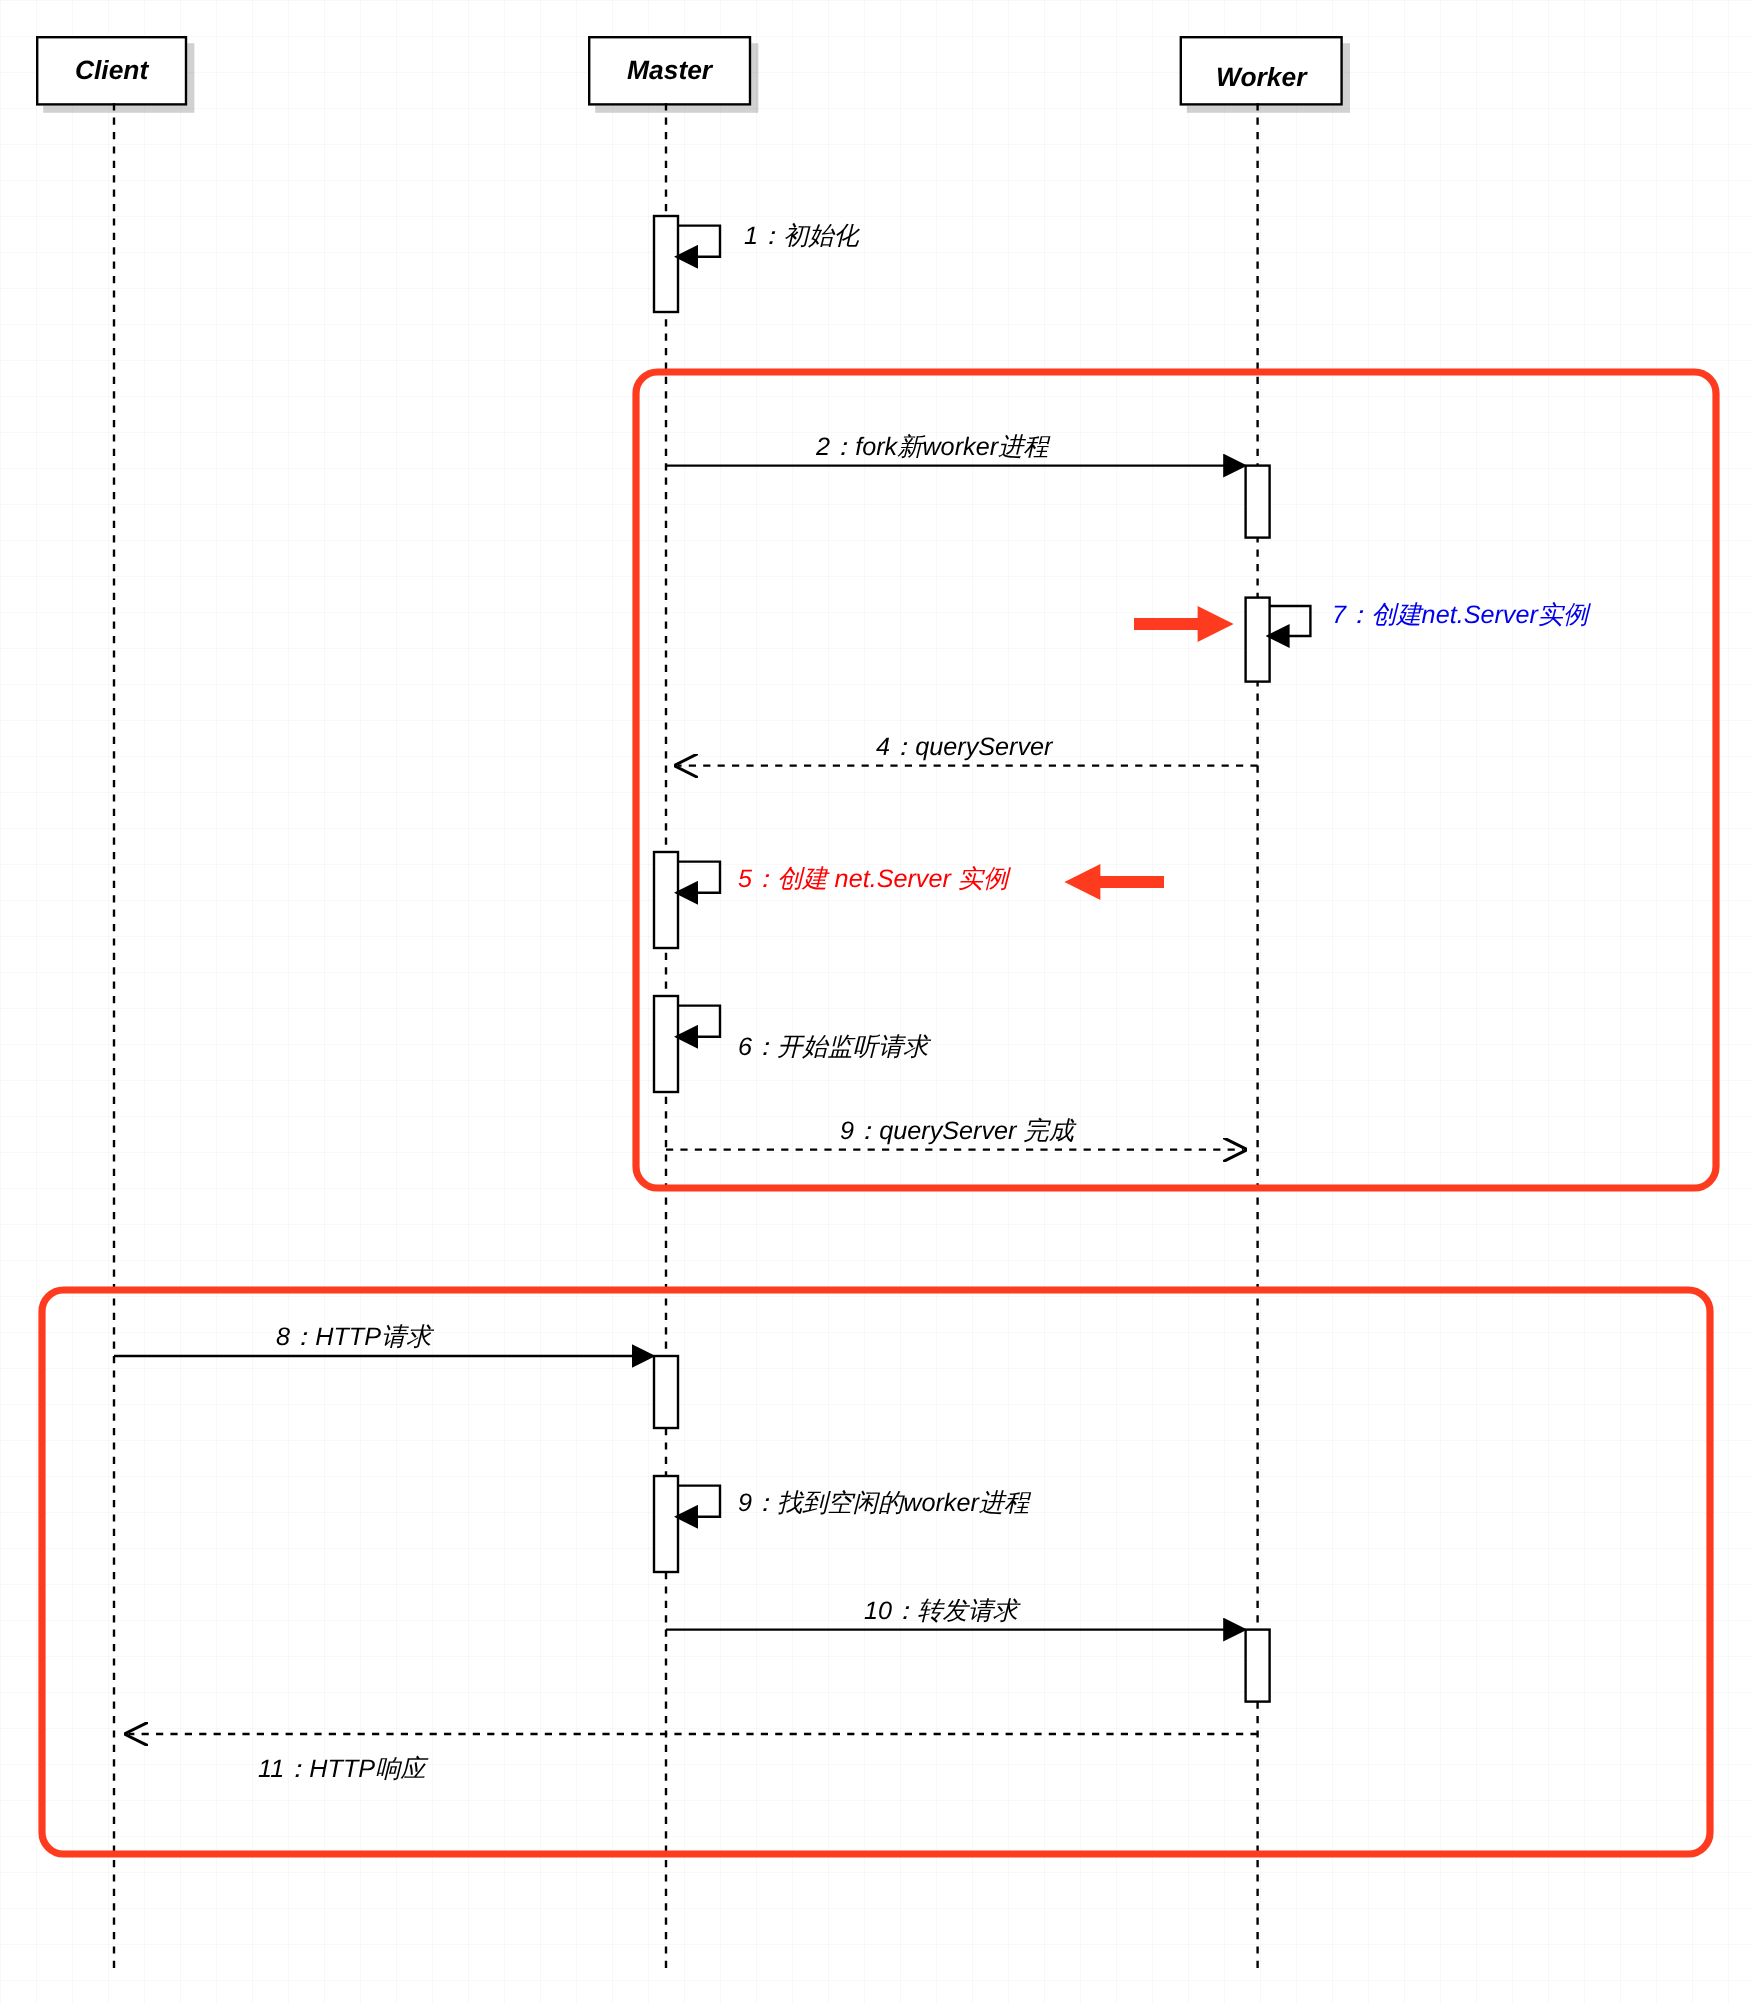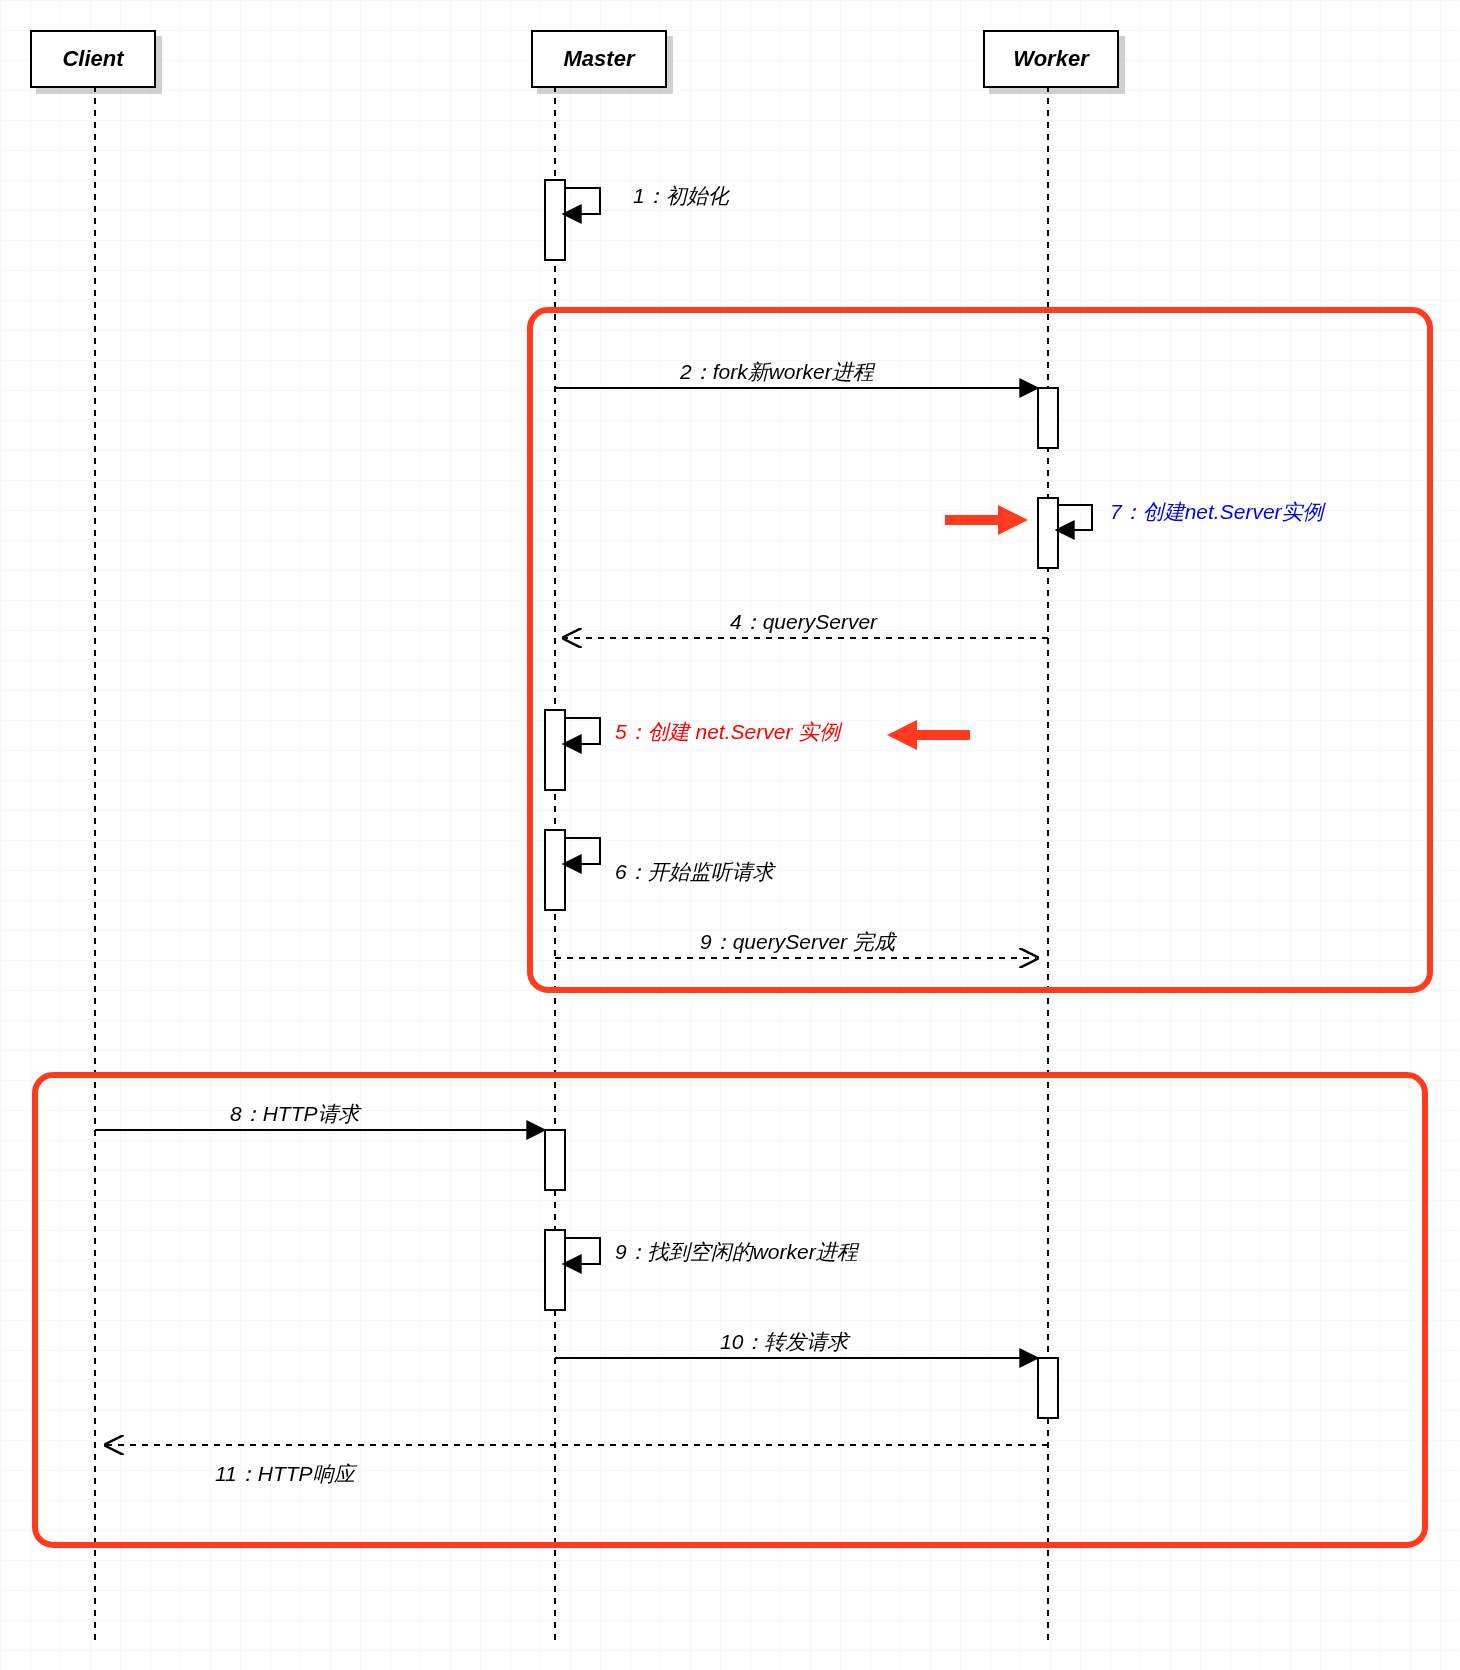--- a/index.html
+++ b/index.html
@@ -41,24 +41,24 @@
   .msg-red  { color: #ff0000; }
 </style>
 </head>
 <body>
 
 <div class="canvas">
 
   <div class="participant-box" style="left:30px; top:30px; width:90px; height:38px;">
     <span>Client</span>
   </div>
-  <div class="participant-box" style="left:490px; top:30px; width:100px; height:38px;margin-left:41px;">
+  <div class="participant-box" style="left:490px; top:30px; width:100px; height:38px;">
     <span>Master</span>
   </div>
-  <div class="participant-box" style="left:983px; top:30px; width:100px; height:38px;">
+  <div class="participant-box" style="left:983px; top:30px; width:100px; height:38px;align-items:flex-end;">
     <span>Worker</span>
   </div>
 
   <svg width="1460" height="1670">
     <defs>
       <marker id="arrowSolid" viewBox="0 0 12 12" refX="10" refY="6" markerWidth="10" markerHeight="10" orient="auto">
         <path d="M0,0 L12,6 L0,12 z" fill="#000"></path>
       </marker>
       <marker id="arrowOpen" viewBox="0 0 12 12" refX="10" refY="6" markerWidth="10" markerHeight="10" orient="auto">
         <path d="M0,0 L12,6 L0,12" fill="none" stroke="#000" stroke-width="1.5"></path>
@@ -107,21 +107,21 @@
 
     <rect x="545" y="1230" width="20" height="80" fill="#fff" stroke="#000" stroke-width="2"></rect>
     <path d="M565,1238 L600,1238 L600,1264 L565,1264" fill="none" stroke="#000" stroke-width="2" marker-end="url(#arrowSolid)"></path>
 
     <line x1="555" y1="1358" x2="1036" y2="1358" stroke="#000" stroke-width="2" marker-end="url(#arrowSolid)"></line>
     <rect x="1038" y="1358" width="20" height="60" fill="#fff" stroke="#000" stroke-width="2"></rect>
 
     <line x1="1048" y1="1445" x2="107" y2="1445" stroke="#000" stroke-width="2" stroke-dasharray="6,6" marker-end="url(#arrowOpen)"></line>
   </svg>
 
-  <div class="msg-label" style="left:620px; top:182px;margin-left:13px;">1：初始化</div>
+  <div class="msg-label" style="left:620px; top:182px;">1：初始化</div>
   <div class="msg-label" style="left:680px; top:358px;">2：fork新worker进程</div>
   <div class="msg-label msg-blue" style="left:1110px; top:498px;">7：创建net.Server实例</div>
   <div class="msg-label" style="left:730px; top:608px;">4：queryServer</div>
   <div class="msg-label msg-red" style="left:615px; top:718px;">5：创建 net.Server 实例</div>
   <div class="msg-label" style="left:615px; top:838px;margin-top:20px;">6：开始监听请求</div>
   <div class="msg-label" style="left:700px; top:928px;">9：queryServer 完成</div>
   <div class="msg-label" style="left:230px; top:1100px;">8：HTTP请求</div>
   <div class="msg-label" style="left:615px; top:1238px;">9：找到空闲的worker进程</div>
   <div class="msg-label" style="left:720px; top:1328px;">10：转发请求</div>
   <div class="msg-label" style="left:215px; top:1460px;">11：HTTP响应</div>

